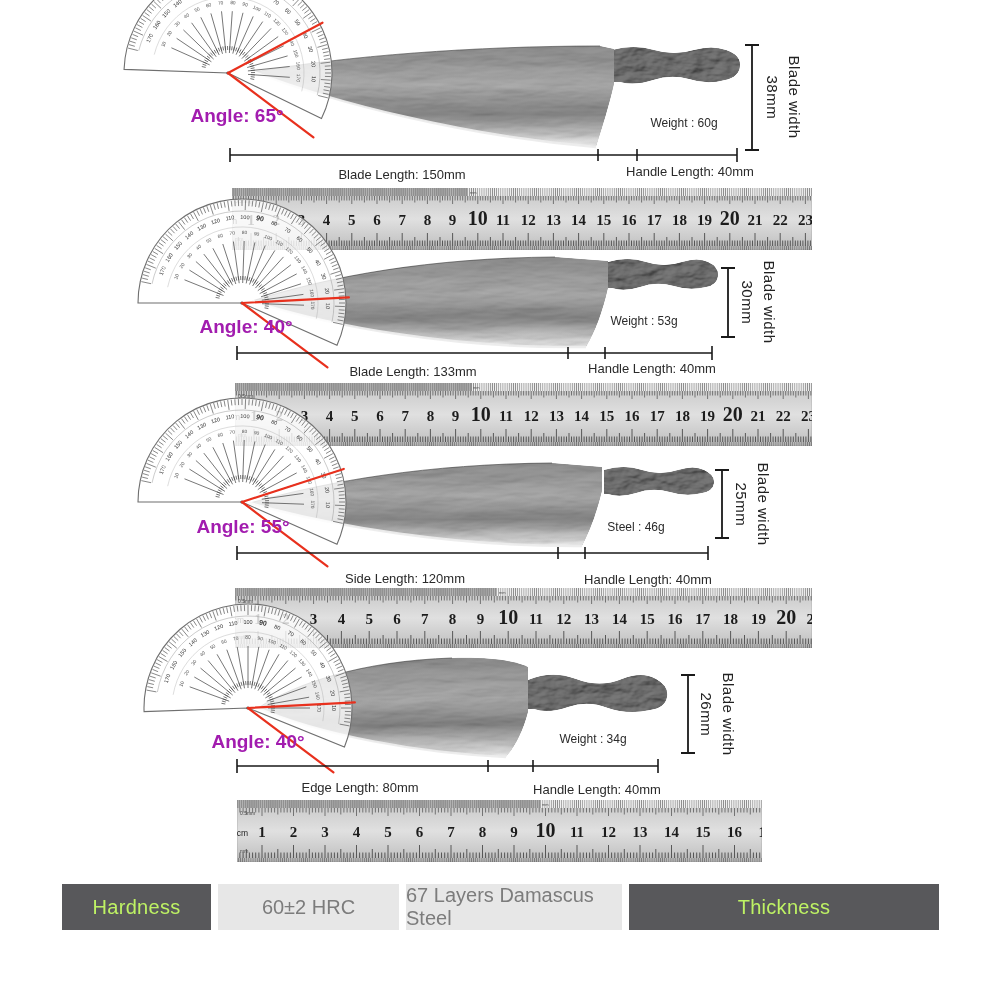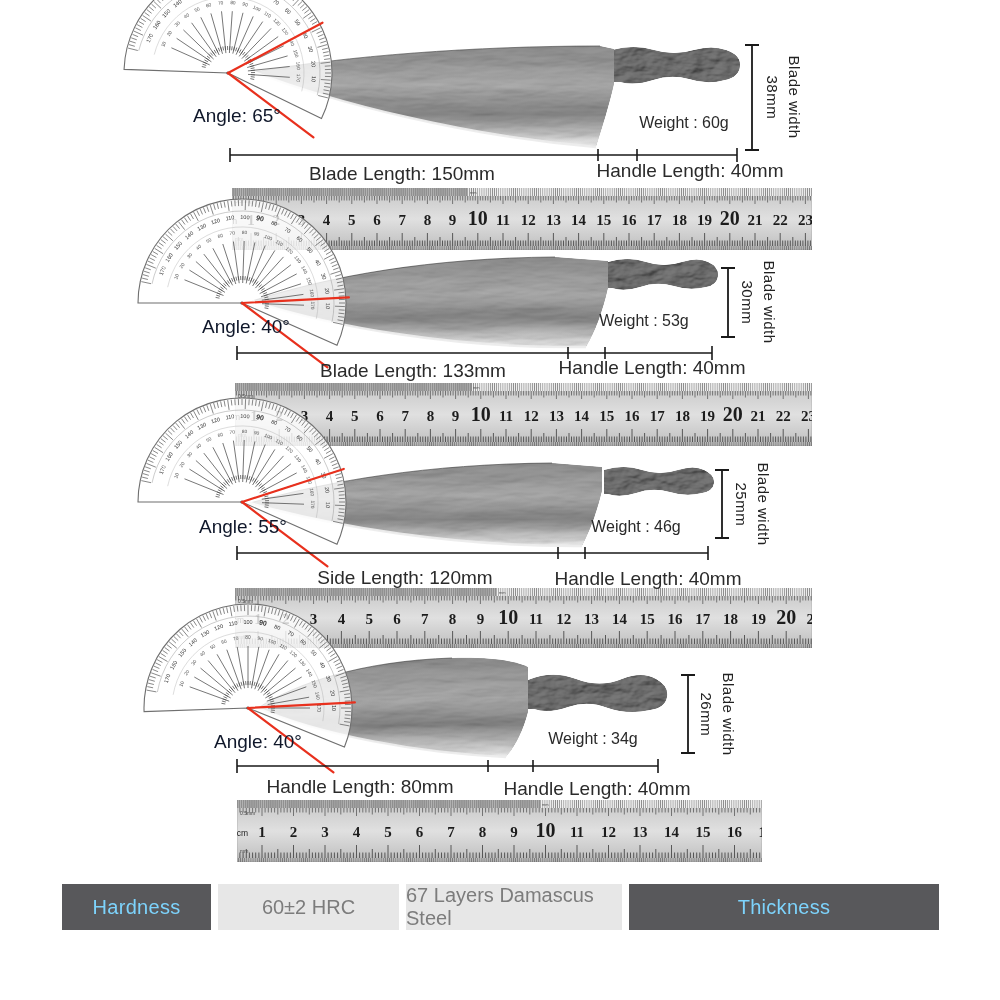--- a/index.html
+++ b/index.html
@@ -1,29 +1,29 @@
 <!DOCTYPE html>
 <html><head>
 <meta charset="utf-8">
 <style>
   html,body{margin:0;padding:0;background:#fff;}
   .canvas{position:relative;width:1000px;height:1000px;background:#ffffff;overflow:hidden;
           font-family:"Liberation Sans", sans-serif;}
   #gfx{position:absolute;left:0;top:0;}
   .lbl{position:absolute;transform:translate(-50%,-50%);white-space:nowrap;color:#222;}
-  .angle-lbl{font-size:19px;color:#0f172a;}
-  .weight-lbl{font-size:16px;color:#2a2a2a;}
-  .len-lbl{font-size:19px;color:#2a2a2a;}
+  .angle-lbl{font-size:19px;color:#a21caf;font-weight:bold;}
+  .weight-lbl{font-size:12px;color:#2a2a2a;}
+  .len-lbl{font-size:13px;color:#2a2a2a;}
   .vlbl{position:absolute;transform:translate(-50%,-50%);writing-mode:vertical-rl;
         text-align:center;font-size:15px;line-height:1.45;color:#222;letter-spacing:.5px;}
   .spec-table{position:absolute;left:62px;top:884px;display:grid;
               grid-template-columns:149px 181px 216px 310px;
               grid-auto-rows:46px;column-gap:7px;row-gap:6px;font-size:20px;}
   .tcell{display:flex;align-items:center;}
-  .tlab{background:#58585b;color:#7dd3fc;justify-content:center;letter-spacing:.3px;}
+  .tlab{background:#58585b;color:#bef264;justify-content:center;letter-spacing:.3px;}
   .tval{background:#e7e7e7;color:#7c7c7c;}
   .tval.center{justify-content:center;}
   .tval.left{}
 </style>
 </head>
 <body>
 
 <div class="canvas">
 
   <svg id="gfx" width="1000" height="1000" viewBox="0 0 1000 1000">
@@ -435,27 +435,27 @@
       <path d="M681 675H695M688 675V753M681 753H695" stroke="#1a1a1a" stroke-width="1.8" fill="none"></path>
     </svg>
 
   <div class="lbl angle-lbl" style="left:237px;top:116px">Angle: 65°</div>
   <div class="lbl angle-lbl" style="left:246px;top:327px">Angle: 40°</div>
   <div class="lbl angle-lbl" style="left:243px;top:527px">Angle: 55°</div>
   <div class="lbl angle-lbl" style="left:258px;top:742px">Angle: 40°</div>
 
   <div class="lbl weight-lbl" style="left:684px;top:123px">Weight : 60g</div>
   <div class="lbl weight-lbl" style="left:644px;top:321px">Weight : 53g</div>
-  <div class="lbl weight-lbl" style="left:636px;top:527px">Weight : 46g</div>
+  <div class="lbl weight-lbl" style="left:636px;top:527px">Steel : 46g</div>
   <div class="lbl weight-lbl" style="left:593px;top:739px">Weight : 34g</div>
 
   <div class="lbl len-lbl" style="left:402px;top:174px">Blade Length: 150mm</div>
   <div class="lbl len-lbl" style="left:413px;top:371px">Blade Length: 133mm</div>
   <div class="lbl len-lbl" style="left:405px;top:578px">Side Length: 120mm</div>
-  <div class="lbl len-lbl" style="left:360px;top:787px">Handle Length: 80mm</div>
+  <div class="lbl len-lbl" style="left:360px;top:787px">Edge Length: 80mm</div>
 
   <div class="lbl len-lbl" style="left:690px;top:171px">Handle Length: 40mm</div>
   <div class="lbl len-lbl" style="left:652px;top:368px">Handle Length: 40mm</div>
   <div class="lbl len-lbl" style="left:648px;top:579px">Handle Length: 40mm</div>
   <div class="lbl len-lbl" style="left:597px;top:789px">Handle Length: 40mm</div>
 
   <div class="vlbl" style="left:783px;top:97px"><span>Blade width</span><br><span>38mm</span></div>
   <div class="vlbl" style="left:758px;top:302px"><span>Blade width</span><br><span>30mm</span></div>
   <div class="vlbl" style="left:752px;top:504px"><span>Blade width</span><br><span>25mm</span></div>
   <div class="vlbl" style="left:717px;top:714px"><span>Blade width</span><br><span>26mm</span></div>

